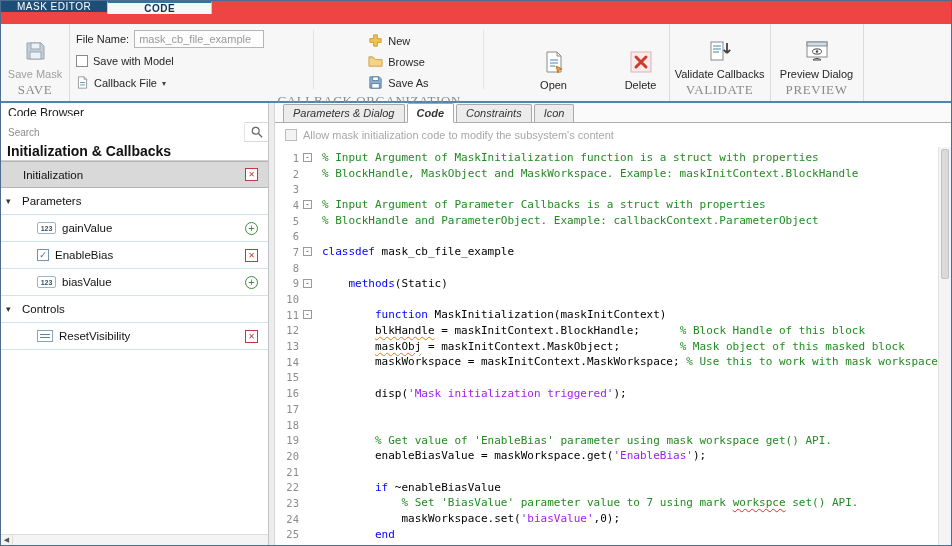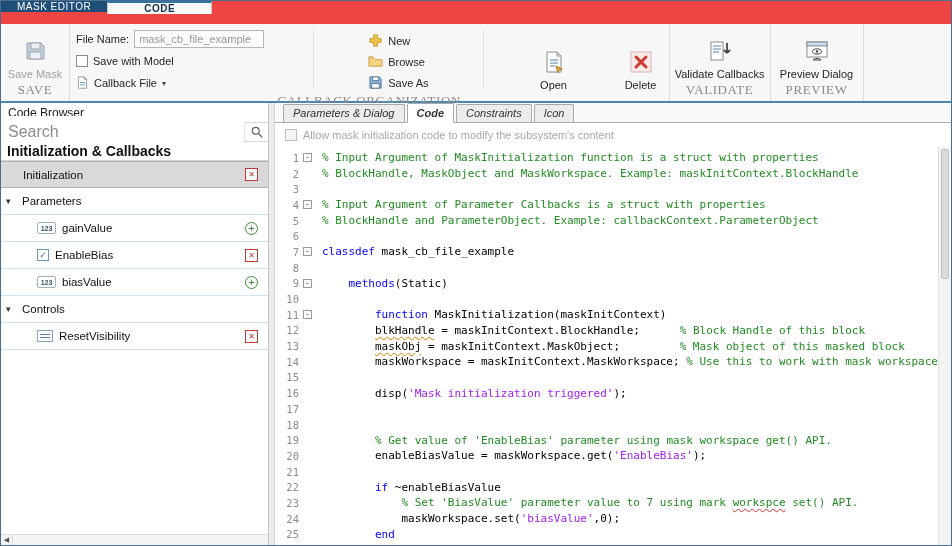--- a/index.html
+++ b/index.html
@@ -30,21 +30,21 @@
   .small-btn { display:flex; align-items:center; gap:5px; font-size:11px; color:#262626; height:18px; padding:0 4px; background:transparent; border:1px solid transparent; white-space:nowrap; }
   .small-btn svg { width:15px; height:15px; }
 
   
   .content { flex:1; display:flex; min-height:0; }
 
   
   .left-panel { width:268px; flex:none; background:#fff; border-right:1px solid #c4c4c4; display:flex; flex-direction:column; position:relative; }
   .lp-title { height:20px; font-size:12px; color:#1a1a1a; display:flex; align-items:center; padding:0 7px; border-bottom:1px solid #d9d9d9; flex:none; }
   .search-row { height:19px; display:flex; align-items:center; border-bottom:1px solid #d9d9d9; flex:none; }
-  .search-input { flex:1; border:none; outline:none; font-size:16px; padding:16px 7px; color:#333; height:17px; font-family:"Liberation Sans",sans-serif; }
+  .search-input { flex:1; border:none; outline:none; font-size:10px; padding:16px 7px; color:#333; height:17px; font-family:"Liberation Sans",sans-serif; }
   .search-input::placeholder { color:#8d8d8d; }
   .search-btn { width:24px; height:17px; display:flex; align-items:center; justify-content:center; border-left:1px solid #e3e3e3; }
   .tree-header { height:19px; display:flex; align-items:center; font-size:14px; font-weight:bold; color:#111; padding:0 6px; border-bottom:1px solid #d2d2d2; flex:none; }
   .tree { flex:1; overflow:hidden; }
   .tree-row { height:27px; display:flex; align-items:center; font-size:11.5px; color:#111; border-bottom:1px solid #cfe4f3; padding-left:5px; position:relative; }
   .tree-row.selected { background:#d9d9d9; border-top:1px solid #b3b3b3; border-bottom:1px solid #b3b3b3; }
   .tri { font-size:9px; color:#333; width:12px; flex:none; }
   .tlabel { margin-left:4px; }
   .ic { flex:none; margin-right:2px; }
   .ic123 { width:19px; height:12px; border:1px solid #9eb4c4; border-radius:2px; background:#fff; font-size:7px; color:#33506b; display:flex; align-items:center; justify-content:center; font-weight:bold; }

